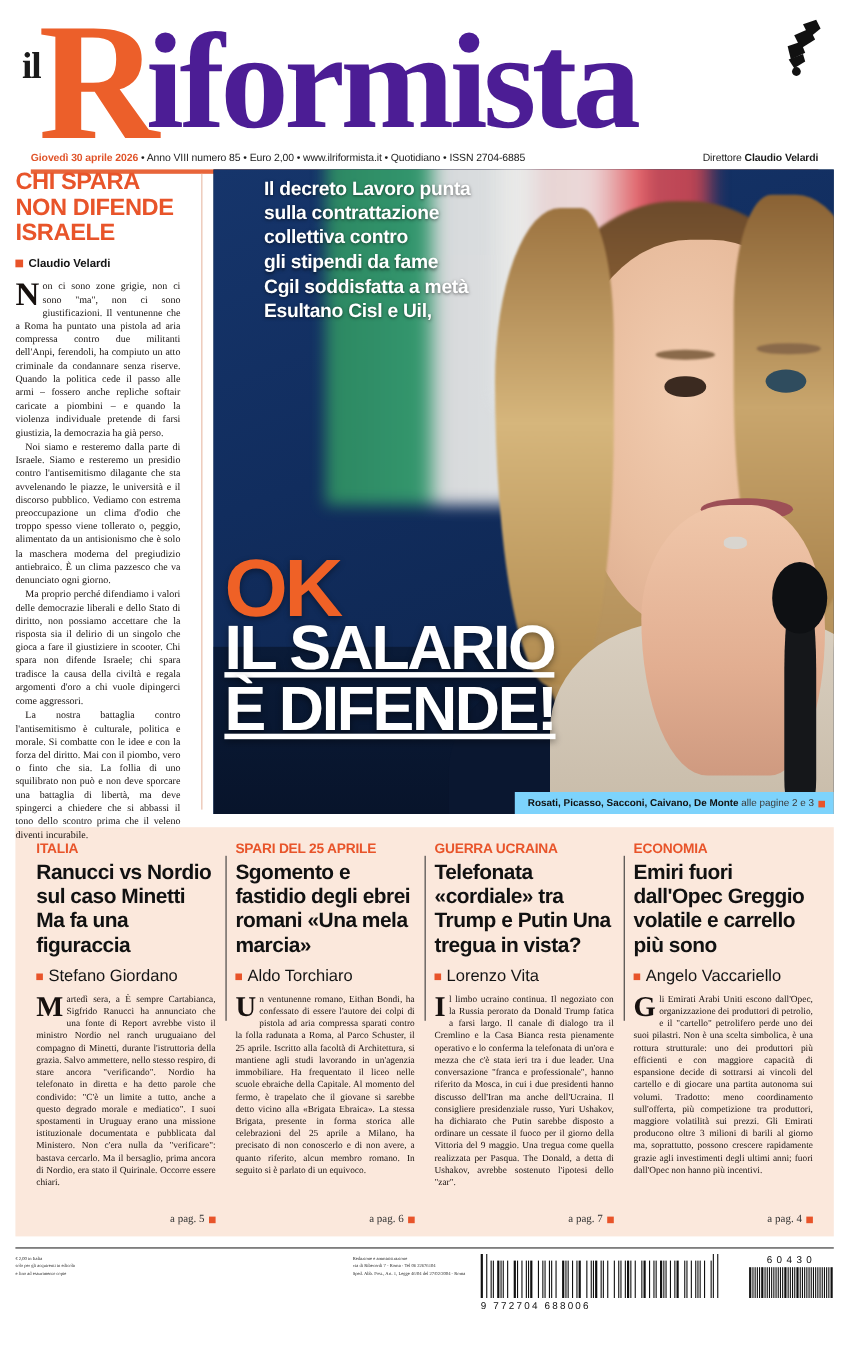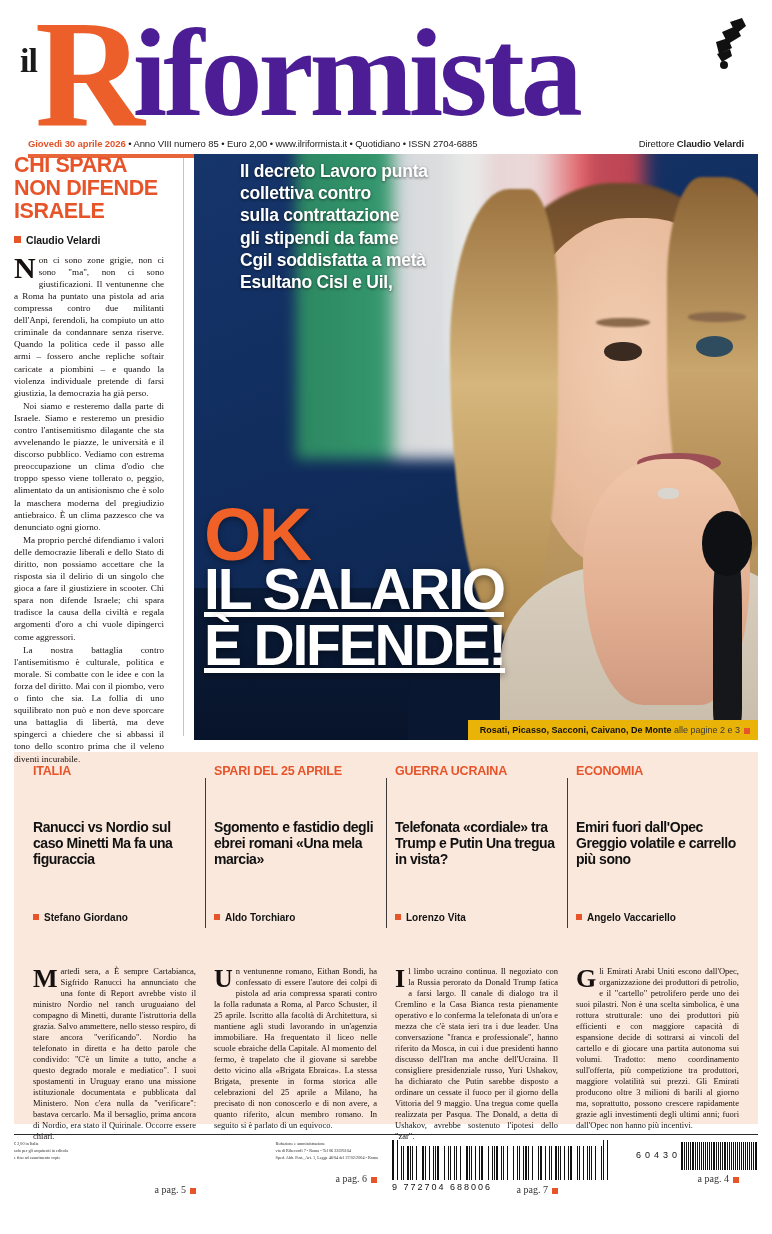--- a/index.html
+++ b/index.html
@@ -131,40 +131,40 @@
     color:#ef6126; font-weight:800; font-size: 74px; line-height: .9;
     letter-spacing:-3px; text-shadow: 0 2px 6px rgba(0,0,0,.4);
   }
   .hero-main {
     position:absolute; left: 10px; top: 408px; color:#fff;
     font-weight:800; font-size: 57px; line-height: .98; letter-spacing:-2.2px;
     text-shadow: 0 2px 7px rgba(0,0,0,.45);
     text-decoration: underline;
   }
   .hero-credit {
-    position:absolute; right:0; bottom:0; background:#eab308;
+    position:absolute; right:0; bottom:0; background:#7dd3fc;
     padding: 5px 8px 5px 12px; font-size: 9px; color:#3a3a3a; white-space:nowrap;
   }
   .hero-credit b { color:#111; font-weight:800; }
   .hero-credit .sq { display:inline-block; width:6px; height:6px; background:#e8542a; margin-left:4px; vertical-align:middle; }
 
   
   .bottom { margin: 12px 14px 0 14px; background:#fbe8dc; padding: 12px 10px 10px 10px;
             display:flex; gap:0; height: 372px; }
-  .bcol { flex:1; padding: 0 9px; position:relative; display:flex; flex-direction:column;gap:36px; }
+  .bcol { flex:1; padding: 0 9px; position:relative; display:flex; flex-direction:column; }
   .bcol + .bcol::before {
     content:""; position:absolute; left:0; top:14px; height: 150px; width:1px; background:#3b3b3b;
   }
   .bcat { color:#e8542a; font-weight:800; font-size: 12.5px; letter-spacing:-.2px;
           text-transform:uppercase; margin-bottom: 5px; }
-  .btitle { font-weight:800; font-size: 14px; line-height: 1.16; color:#111; letter-spacing:-.45px;
+  .btitle { font-weight:800; font-size: 19px; line-height: 1.16; color:#111; letter-spacing:-.45px;
             margin-bottom: 8px; }
   .bbyline { display:flex; align-items:center; gap:5px; margin-bottom: 7px; }
   .bbyline .sq { width:6px; height:6px; background:#e8542a; }
-  .bbyline .nm { font-size: 10px; font-weight:700; color:#141414;text-align:right; }
+  .bbyline .nm { font-size: 15px; font-weight:400; color:#141414;text-align:right; }
   .bbody { font-family:"Liberation Serif", serif; font-size: 8.5px; line-height:1.3;
            text-align: justify; color:#17110f; flex:1; hyphens:auto; }
   .bbody p { text-indent: 8px; }
   .bbody p.first { text-indent: 0; }
   .bdrop { float:left; font-family:"Liberation Serif", serif; font-weight:700;
            font-size: 26px; line-height:.84; padding: 2px 3px 0 0; }
   .bpag { text-align:right; font-family:"Liberation Serif", serif; font-size:10px; color:#333; padding-top:6px; }
   .bpag .sq { display:inline-block; width:6px; height:6px; background:#e8542a; margin-left:4px; vertical-align:middle; }
 
   
@@ -173,21 +173,21 @@
   .fsmall { font-family:"Liberation Serif", serif; font-size: 4.2px; line-height:1.7; color:#2b2b2b; }
   .fright { display:flex; gap: 14px; align-items:flex-start; }
   .barcode-wrap { display:flex; align-items:flex-start; gap:3px; }
   .barcode { display:flex; align-items:flex-end; height: 40px; }
   .barcode i { display:block; width:1px; height:34px; background:#111; margin-right:1px; }
   .barcode i.t { height:40px; }
   .barcode i.w { width:2px; }
   .barcode i.sp { background:transparent; }
   .bc-digits { font-family:"Liberation Sans", sans-serif; font-size:9px; letter-spacing:2px; color:#111;
                margin-top:2px; }
-  .addon { display:flex; flex-direction:row; align-items:center;padding-left:24px; }
+  .addon { display:flex; flex-direction:column; align-items:center;padding-left:24px; }
   .addon .num { font-size:9px; letter-spacing:4px; color:#111; }
   .addon .bars { display:flex; align-items:flex-end; height:30px; }
   .addon .bars i { display:block; width:1px; height:28px; background:#111; margin-right:1px; }
   .addon .bars i.w { width:2px; }
 </style>
 </head>
 <body>
 
 <div class="page">
 
@@ -255,22 +255,22 @@
           <div class="jacket"></div>
           <div class="hand"></div>
           <div class="ring"></div>
           <div class="mic"></div>
           <div class="mic-head"></div>
         </div>
       </div>
 
       <div class="kicker">
         <div>Il decreto Lavoro punta</div>
+        <div>sulla contrattazione</div>
         <div>collettiva contro</div>
-        <div>sulla contrattazione</div>
         <div>gli stipendi da fame</div>
         <div>Cgil soddisfatta a metà</div>
         <div>Esultano Cisl e Uil,</div>
       </div>
 
       <div class="hero-ok">OK</div>
       <div class="hero-main">
         <div>IL SALARIO</div>
         <div>È DIFENDE!</div>
       </div>

